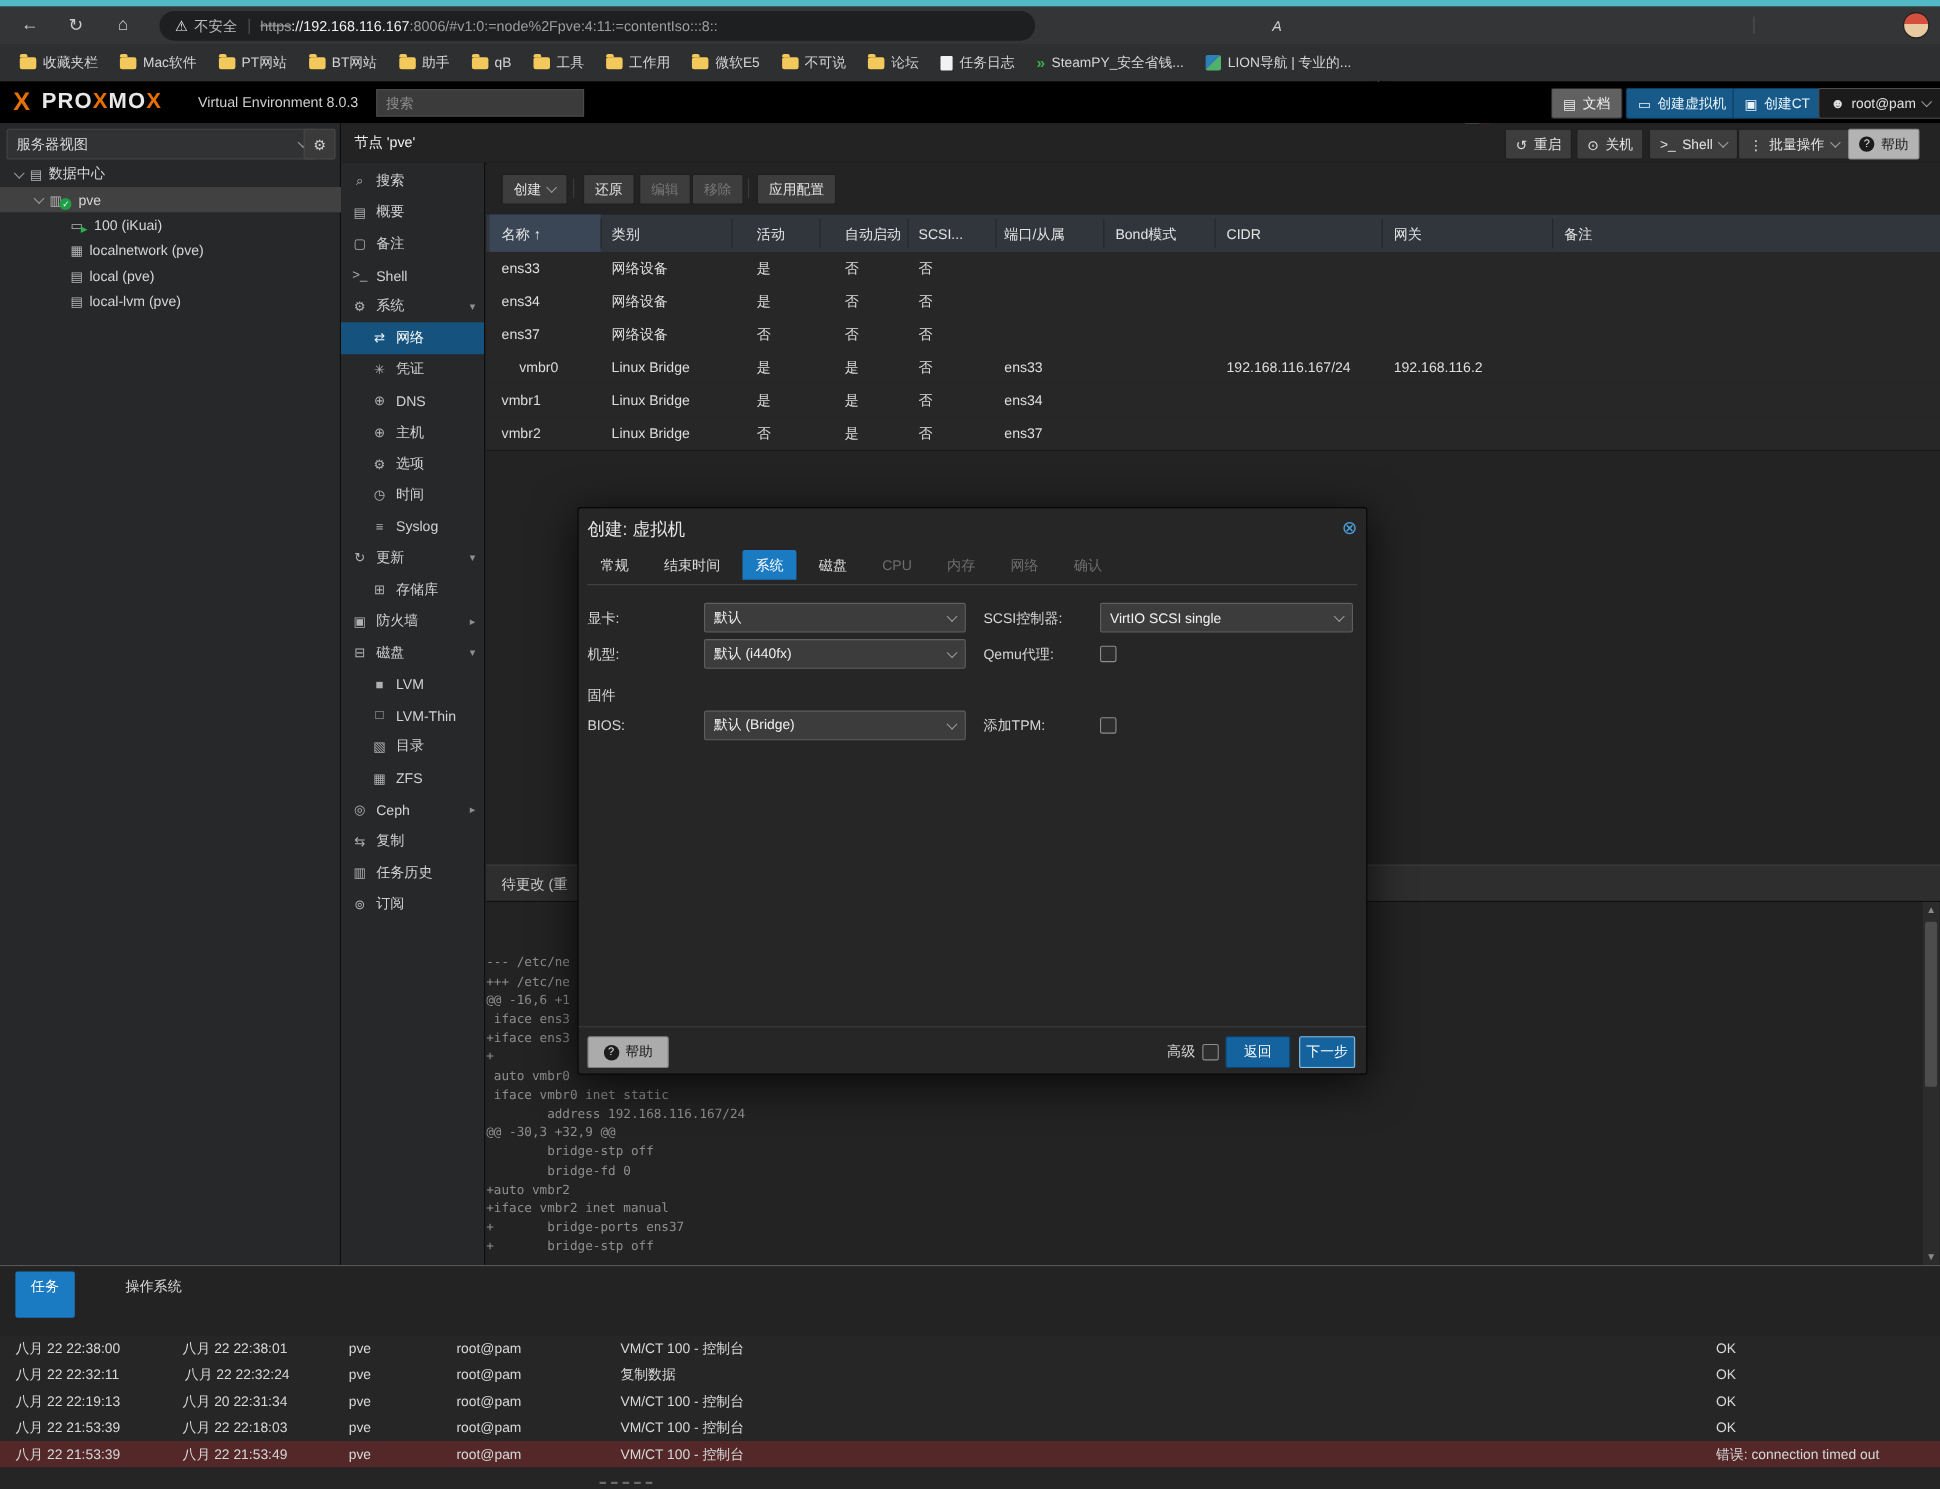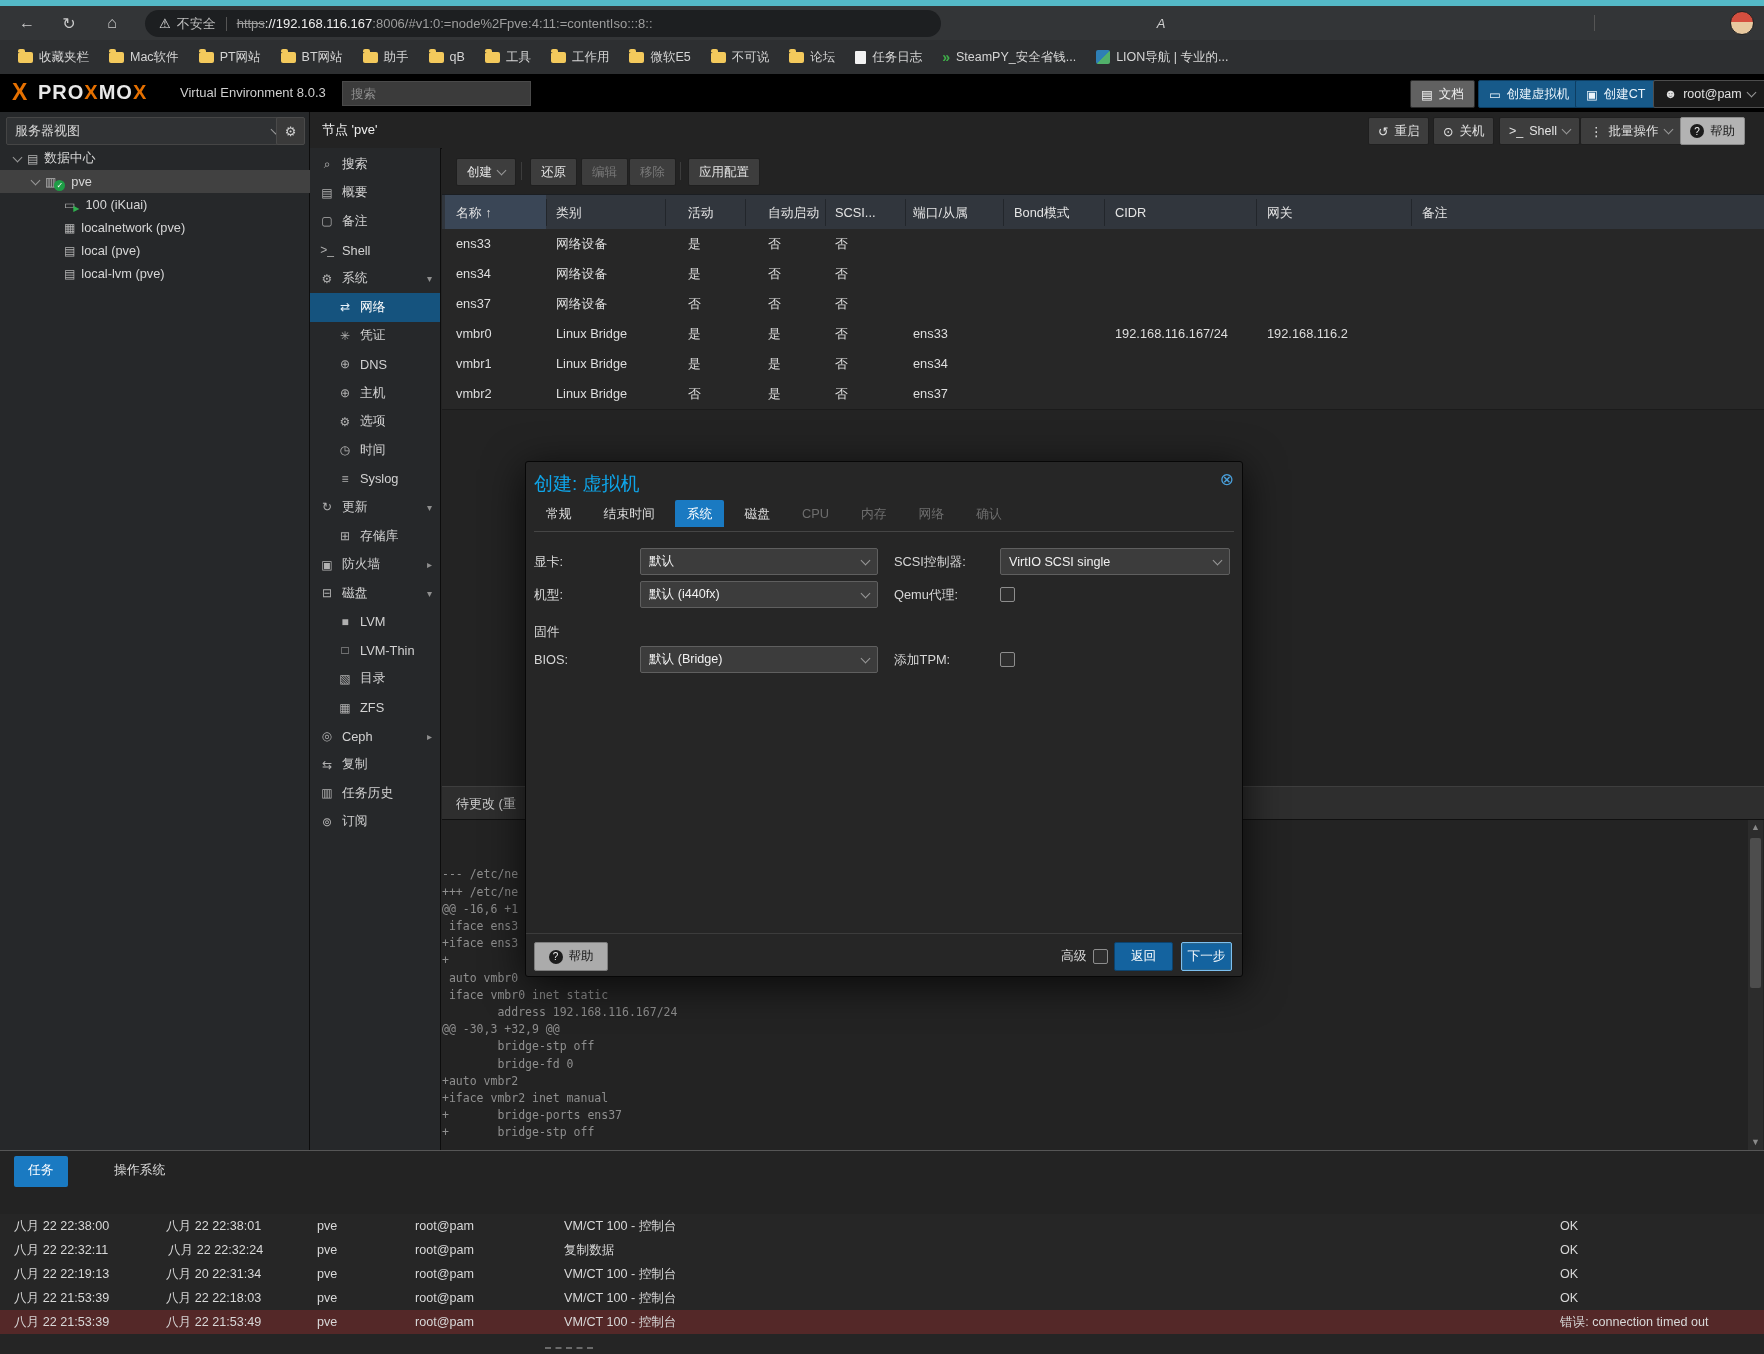--- a/index.html
+++ b/index.html
@@ -73,40 +73,40 @@
   .pendhdr{position:absolute;left:0;top:638px;width:1322px;height:34px;background:#2e2e2e;border-top:1px solid #3e3e3e;border-bottom:1px solid #101010;
            line-height:34px;color:#d0d0d0;padding-left:14px;box-sizing:border-box;overflow:hidden;white-space:nowrap;}
   .diff{position:absolute;left:0;top:684px;width:1300px;height:318px;overflow:hidden;font-family:"DejaVu Sans Mono","Liberation Mono",monospace;
         font-size:11.5px;line-height:17.2px;color:#8f8f8f;white-space:pre;}
   .vsb{position:absolute;left:1306px;top:672px;width:15px;height:330px;background:#2c2c2c;}
   .vsb .ar{position:absolute;left:0;width:15px;height:15px;color:#8a8a8a;font-size:9px;text-align:center;line-height:15px;}
   .vsb .thumb{position:absolute;left:2px;top:18px;width:11px;height:150px;background:#4d4d4d;border-radius:2px;}
   
   .modal{position:absolute;left:525px;top:461px;width:716px;height:514px;background:#262626;border:1px solid #070707;border-radius:3px;
          box-shadow:0 8px 40px rgba(0,0,0,.75);}
-  .mtitle{position:absolute;left:8px;top:9px;color:#0ea5e9;font-size:19px;}
+  .mtitle{position:absolute;left:8px;top:9px;color:#e5e5e5;font-size:16px;}
   .mclose{position:absolute;right:8px;top:7px;color:#4aa0dc;font-size:17px;}
   .mtabs{position:absolute;left:8px;top:38px;width:700px;height:31px;border-bottom:1px solid #454545;display:flex;gap:8px;}
   .mtab{padding:0 12px;height:27px;line-height:27px;color:#dcdcdc;font-size:12.8px;border-radius:2px 2px 0 0;}
   .mtab.act{background:#1a7ac2;color:#fff;}
   .mtab.dis{color:#6d6d6d;}
   .mlabel{position:absolute;color:#d6d6d6;font-size:12.8px;height:27px;line-height:27px;}
   .mfield{position:absolute;height:25px;background:#3c3c3c;border:1px solid #5f5f5f;border-radius:2px;color:#f1f1f1;
           display:flex;align-items:center;justify-content:space-between;padding:0 8px;font-size:12.6px;}
   .cbx{position:absolute;width:13px;height:13px;background:#2e2e2e;border:1px solid #8d8d8d;border-radius:2px;}
   .mfooter{position:absolute;left:0;top:471px;width:716px;height:43px;border-top:1px solid #3c3c3c;}
   .helpbtn{position:absolute;left:8px;top:8px;width:72px;height:27px;background:#ababab;color:#171717;border:1px solid #7d7d7d;border-radius:2px;
            display:flex;align-items:center;justify-content:center;gap:6px;font-size:12.5px;}
   .qmark{width:14px;height:14px;border-radius:50%;background:#1c1c1c;color:#eee;font-size:10px;display:flex;align-items:center;justify-content:center;}
   .bluebtn{position:absolute;top:8px;height:27px;background:#14639f;color:#fff;border:1px solid #0c436e;border-radius:2px;
            display:flex;align-items:center;justify-content:center;font-size:12.6px;}
   .focusring{border:1px solid #7cc0f0;box-shadow:0 0 0 1px #2b678f inset;}
   
   .bottom{position:absolute;left:0;top:1150px;width:1764px;height:204px;background:#232323;border-top:1px solid #565656;}
-  .btab{position:absolute;top:5px;height:31px;line-height:27px;padding:0 14px;font-size:12.8px;color:#dcdcdc;border-radius:2px;}
+  .btab{position:absolute;top:5px;height:42px;line-height:27px;padding:0 14px;font-size:12.8px;color:#dcdcdc;border-radius:2px;}
   .btab.act{background:#1a7ac2;color:#fff;}
   .bthead{position:absolute;left:0;top:35px;width:1764px;height:28px;background:#31363d;border-bottom:1px solid #15171a;}
   .bthead .thtxt{height:28px;line-height:28px;}
   .bthead .sortcell{height:28px;}
   .bthead .thsep{height:20px;}
   .brow{position:absolute;left:0;width:1764px;height:24px;background:#262626;border-bottom:1px solid #303030;}
   .brow span{position:absolute;line-height:24px;color:#d8d8d8;font-size:12.6px;}
   .brow.err{background:#542828;}
 </style>
 </head>
@@ -455,21 +455,21 @@
         <span style="left:393px">否</span>
     </div>
     <div class="trow" style="top:141px">
       <span style="left:14px">ens37</span>
         <span style="left:114px">网络设备</span>
         <span style="left:246px">否</span>
         <span style="left:326px">否</span>
         <span style="left:393px">否</span>
     </div>
     <div class="trow" style="top:171px">
-      <span style="left:14px">vmbr0</span>
+      <span style="left:30px">vmbr0</span>
         <span style="left:114px">Linux Bridge</span>
         <span style="left:246px">是</span>
         <span style="left:326px">是</span>
         <span style="left:393px">否</span>
         <span style="left:471px">ens33</span>
         <span style="left:673px">192.168.116.167/24</span>
         <span style="left:825px">192.168.116.2</span>
     </div>
     <div class="trow" style="top:201px">
       <span style="left:14px">vmbr1</span>

